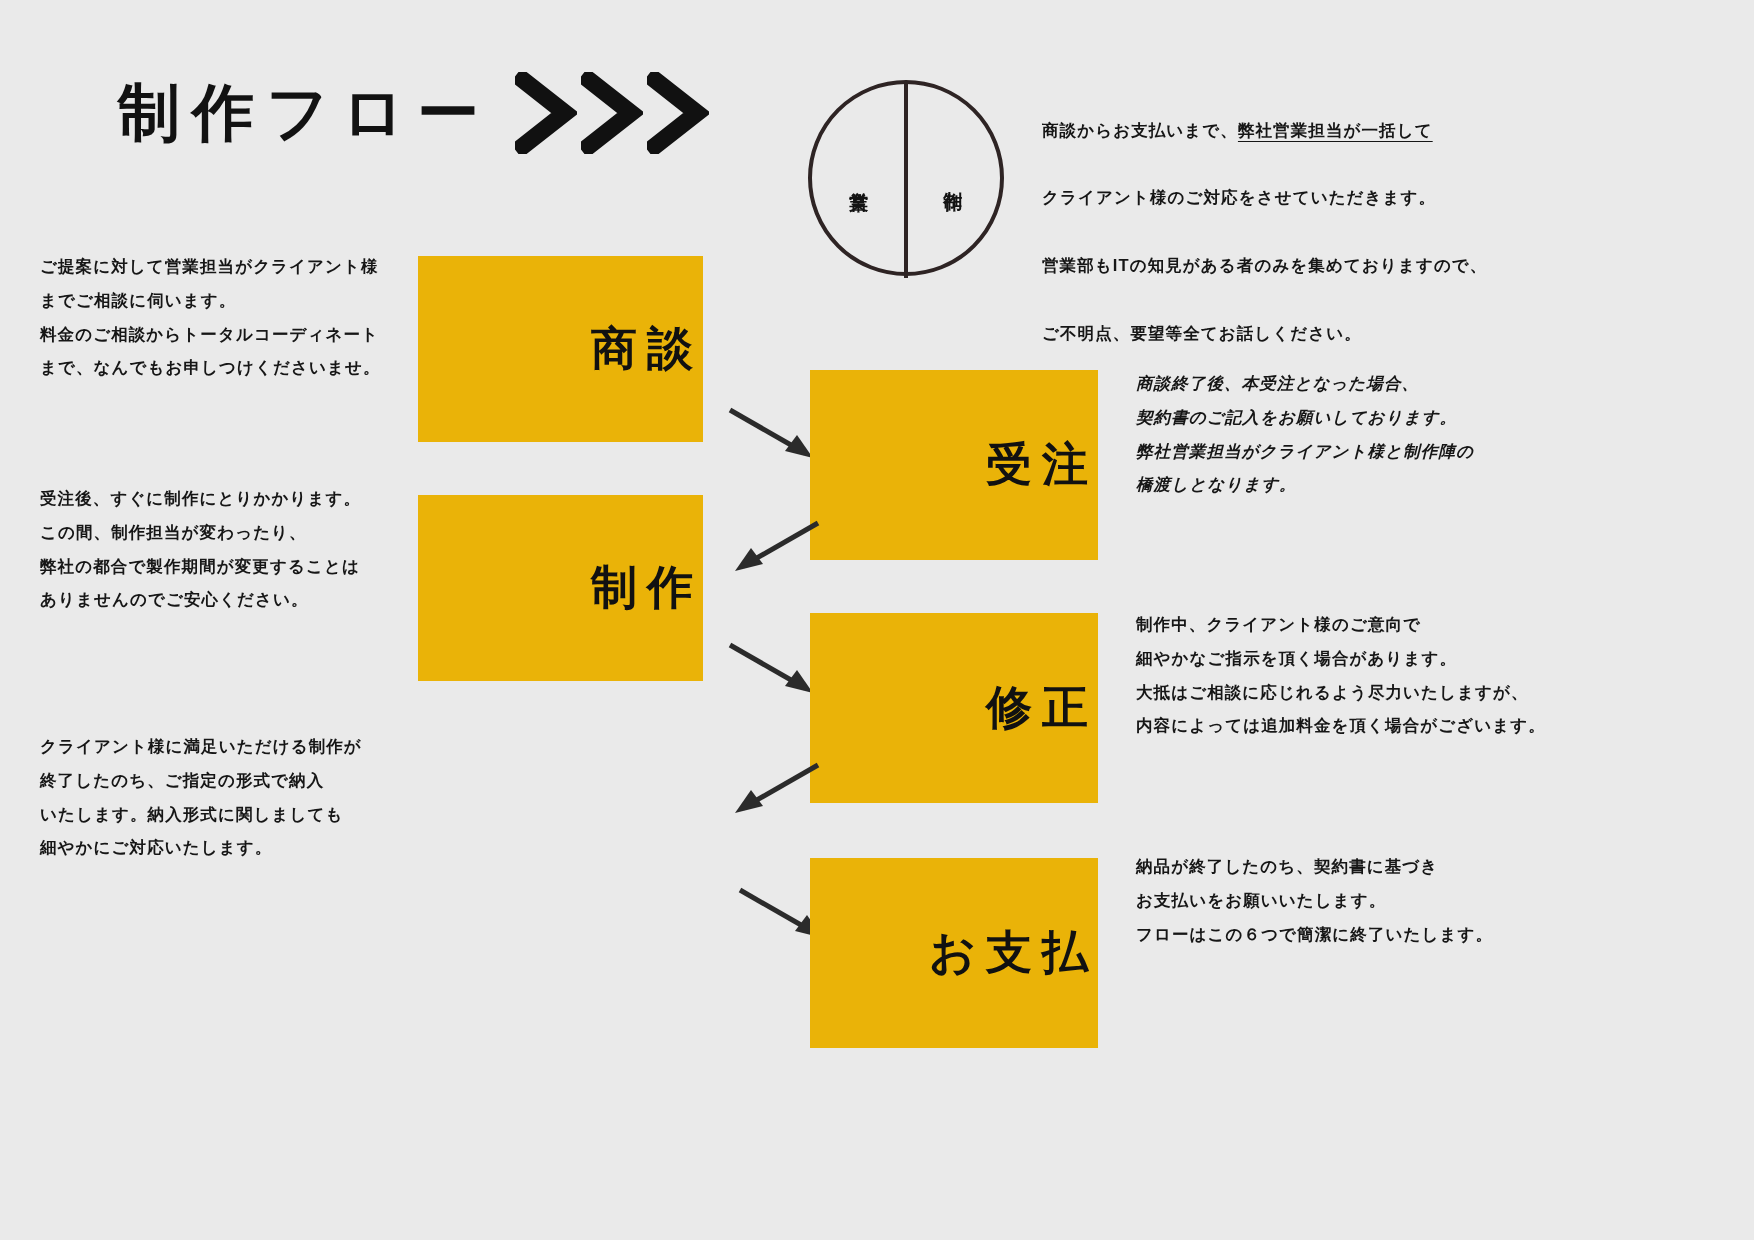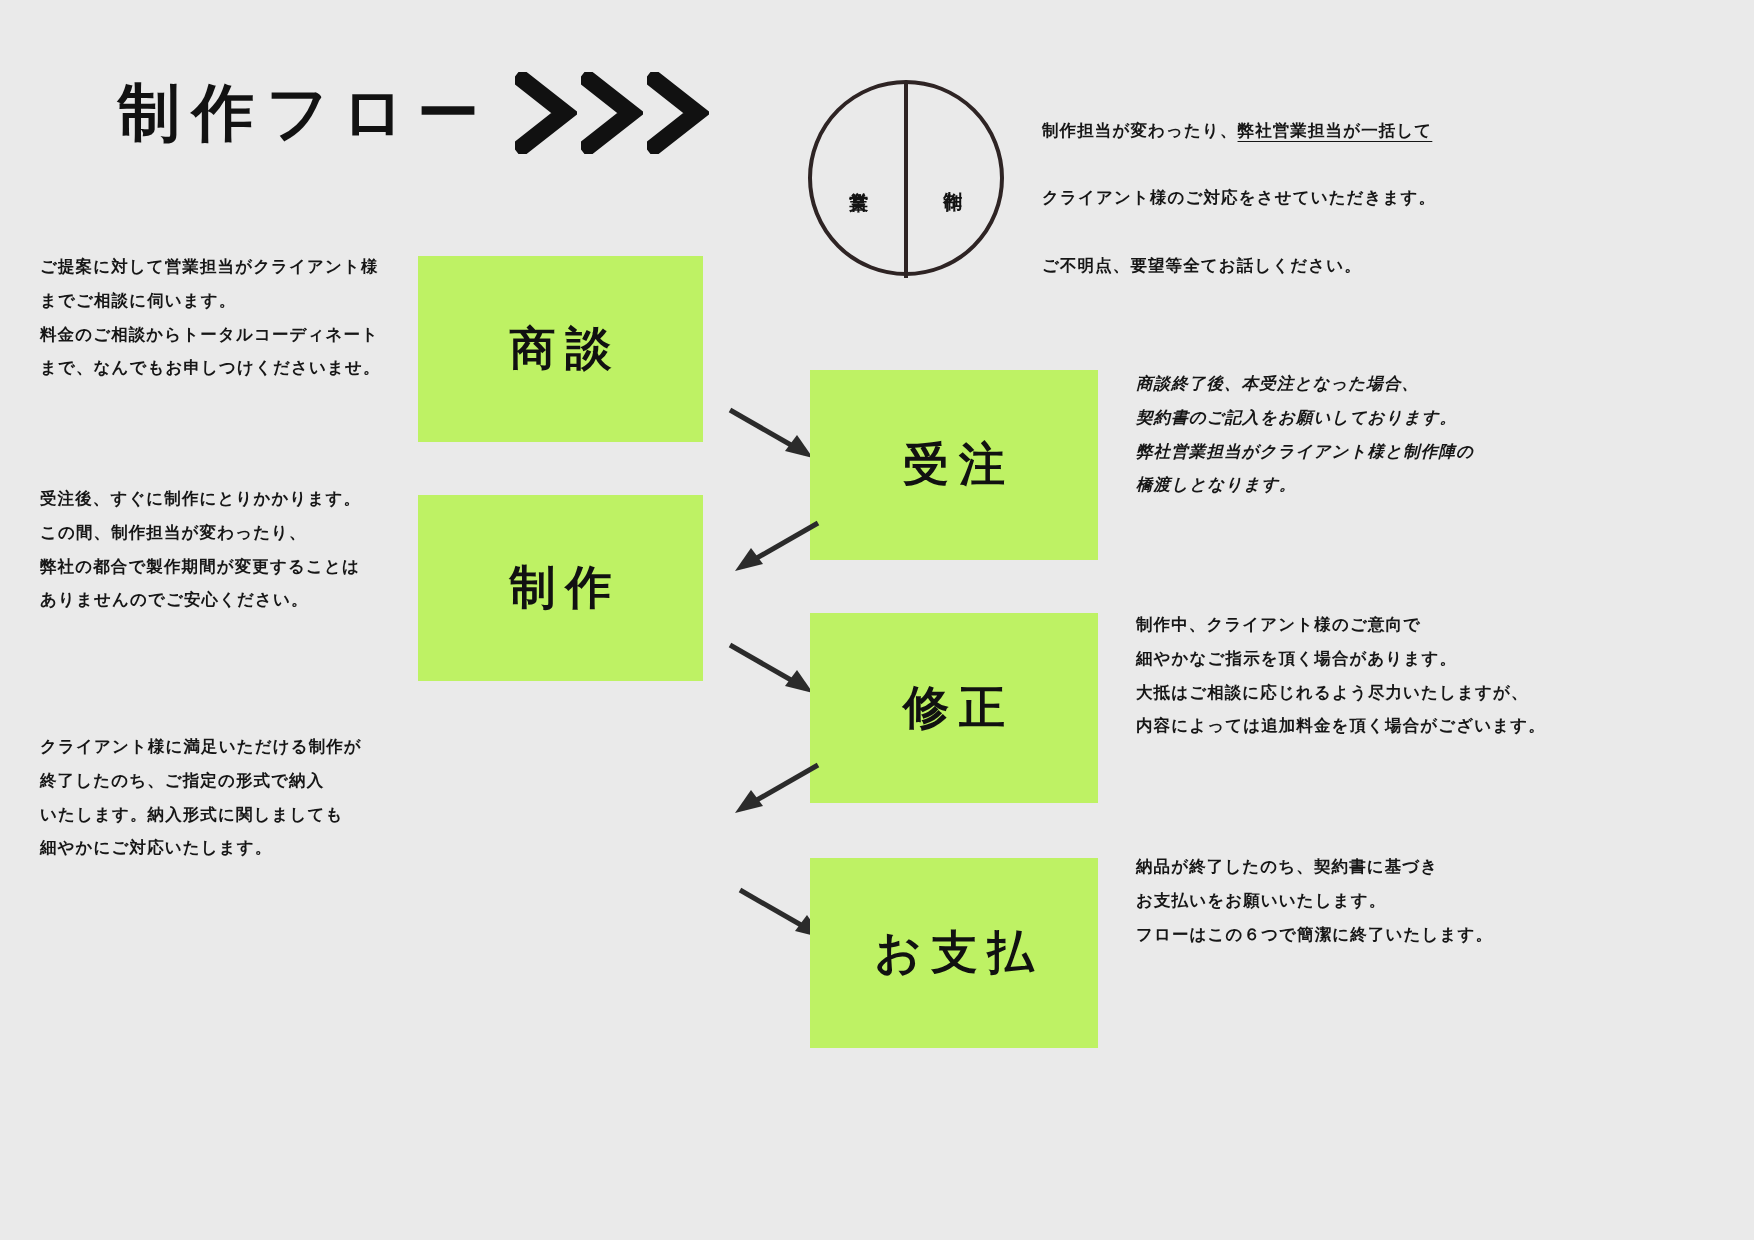--- a/index.html
+++ b/index.html
@@ -69,24 +69,24 @@
     line-height:2.05;
     letter-spacing:1.1px;
     color:#161616;
     white-space:pre-line;
   }
   .para .u { text-decoration:underline; text-underline-offset:5px; }
 
   
   .box {
     position:absolute;
-    background:#bef264;
+    background:#eab308;
     display:flex;
     align-items:center;
-    justify-content:center;
+    justify-content:flex-end;
   }
   .box-label {
     font-size:46px;
     font-weight:700;
     letter-spacing:10px;
     color:#111111;
     text-indent:10px;
   }
 
   
@@ -116,22 +116,23 @@
     <div class="circle-half">
       <span class="circle-label">営業</span>
     </div>
     <div class="circle-divider"></div>
     <div class="circle-half">
       <span class="circle-label">制作</span>
     </div>
   </div>
 
   <div class="para" style="left:1042px; top:80px; width:700px;">
-    <div><span>制作担当が変わったり、</span><span class="u">弊社営業担当が一括して</span></div>
+    <div><span>商談からお支払いまで、</span><span class="u">弊社営業担当が一括して</span></div>
     <div>クライアント様のご対応をさせていただきます。</div>
+    <div>営業部もITの知見がある者のみを集めておりますので、</div>
     <div>ご不明点、要望等全てお話しください。</div>
   </div>
 
   <div class="para" style="left:40px; top:250px; width:370px;">ご提案に対して営業担当がクライアント様
 までご相談に伺います。
 料金のご相談からトータルコーディネート
 まで、なんでもお申しつけくださいませ。</div>
   <div class="box" style="left:418px; top:256px; width:285px; height:186px;">
     <span class="box-label">商談</span>
   </div>

